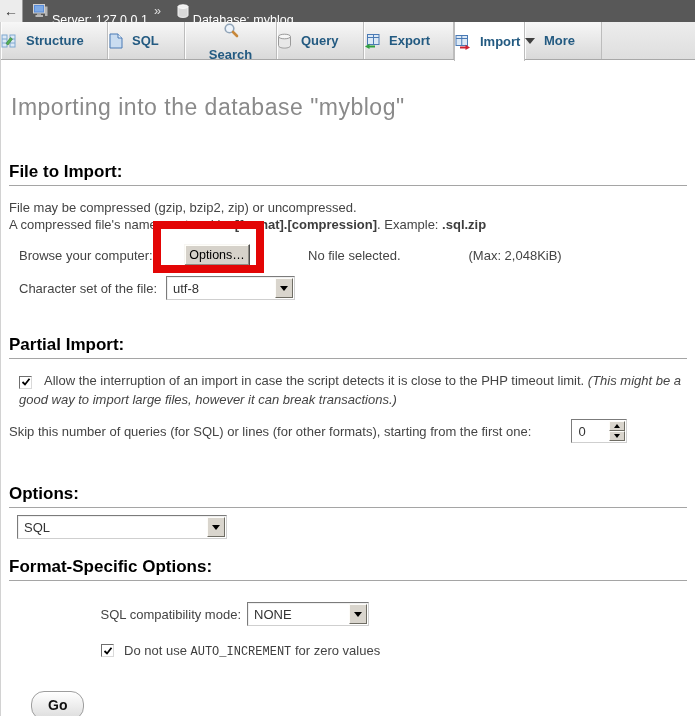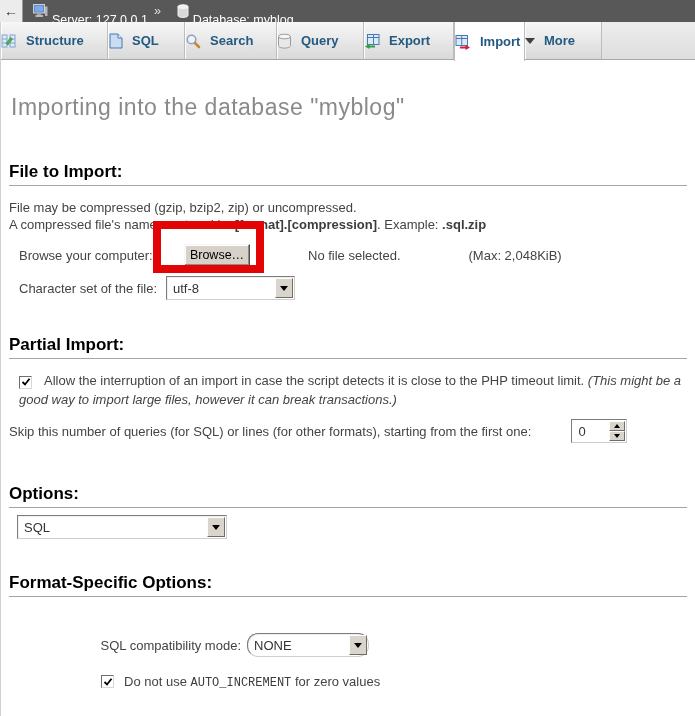--- a/index.html
+++ b/index.html
@@ -29,21 +29,21 @@
     background: linear-gradient(#f7f7f7, #d9d9d9);
     border-bottom: 1px solid #a8a8a8;
   }
   .tab {
     display: flex; align-items: center; justify-content: flex-start; gap: 9px;
     border-right: 1px solid #bcbcbc; box-shadow: inset 1px 0 0 #fdfdfd;
     cursor: pointer; color: #235a81; font-weight: bold; font-size: 13px;
   }
   .tab-structure { width: 107px; }
   .tab-sql       { width: 77px;  }
-  .tab-search    { width: 92px;  }
+  .tab-search    { width: 92px; flex-direction: column;  }
   .tab-query     { width: 87px;  }
   .tab-export    { width: 90px;  }
   .tab-import    { width: 71px;  }
   .tab-more      { width: 77px;  }
   .tab.active {
     background: #fff; height: 39px; margin-bottom: -1px; z-index: 2;
     box-shadow: none; border-left: 1px solid #bcbcbc;
   }
   .tab-filler { flex: 1; background: linear-gradient(#ededed, #dedede); }
   .more-tri {
@@ -60,21 +60,21 @@
     margin: 33px 0 0 2px; line-height: 28px; letter-spacing: 0.5px;
   }
 
   .sec-h {
     font-size: 17px; font-weight: bold; color: #000;
     padding-bottom: 3px; border-bottom: 1px solid #a5a5a5;
   }
   .sec-h.first  { margin-top: 41px; }
   .sec-h.second { margin-top: 35px; }
   .sec-h.third  { margin-top: 41px; }
-  .sec-h.fourth { margin-top: 34px; }
+  .sec-h.fourth { margin-top: 18px; }
 
   .hint { margin-top: 13px; line-height: 17px; }
   .hint b { color: #3d3d3d; }
 
   .row { display: flex; align-items: center; }
   .browse-row { margin-top: 9px; height: 26px; padding-left: 10px; gap: 20px; }
   .browse-row .lbl { width: 145px; }
   .win-btn {
     width: 66px; height: 22px; background: #d6d2ca;
     border: 1px solid; border-color: #f7f6f3 #4e4e4e #4e4e4e #f7f6f3;
@@ -132,23 +132,23 @@
     width: 0; height: 0; border-left: 3px solid transparent;
     border-right: 3px solid transparent; border-bottom: 4px solid #000;
   }
   .tri-down-sm {
     width: 0; height: 0; border-left: 3px solid transparent;
     border-right: 3px solid transparent; border-top: 4px solid #000;
   }
 
   .format-row { margin-top: 7px; padding-left: 8px; }
 
-  .compat-row { margin-top: 36px; height: 24px; align-items: center; }
+  .compat-row { margin-top: 21px; height: 24px; align-items: center; }
   .compat-row .lbl { width: 232px; text-align: right; }
-  .compat-row .select { margin-left: 6px; border-radius: 11px; }
+  .compat-row .select { margin-left: 6px; }
 
   .autoinc-row { margin-top: 16px; padding-left: 92px; height: 17px; display: flex; align-items: center; }
   .autoinc-row .cb { margin-right: 10px; }
   .mono { font-family: "Liberation Mono", monospace; font-size: 12px; color: #3d3d3d; }
 
   .go-btn {
     margin: 32px 0 0 22px; padding: 5px 16px 6px; font-size: 14px; font-weight: bold;
     color: #111; background: linear-gradient(#ffffff, #dcdcdc);
     border: 1px solid #9e9e9e; border-radius: 13px; cursor: pointer;
     font-family: "Liberation Sans", sans-serif;
@@ -271,21 +271,21 @@
     
     <div class="sec-h first">File to Import:</div>
 
     <div class="hint">
       <span>File may be compressed (gzip, bzip2, zip) or uncompressed.</span><br>
       <span>A compressed file's name must end in </span><b>.[format].[compression]</b><span>. Example: </span><b>.sql.zip</b>
     </div>
 
     <div class="row browse-row">
       <span class="lbl">Browse your computer:</span>
-      <button class="win-btn">Browse…</button>
+      <button class="win-btn">Options…</button>
       <span class="nofile">No file selected.</span>
       <span class="maxsize">(Max: 2,048KiB)</span>
     </div>
 
     <div class="row charset-row">
       <span class="lbl">Character set of the file:</span>
       <span class="select w-charset">
         <span class="select-value">utf-8</span>
         <span class="select-btn">
             <span class="tri-down"></span>

